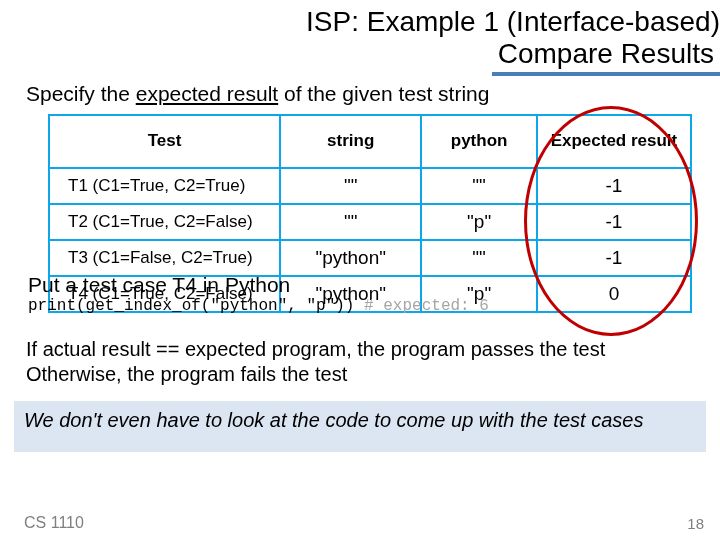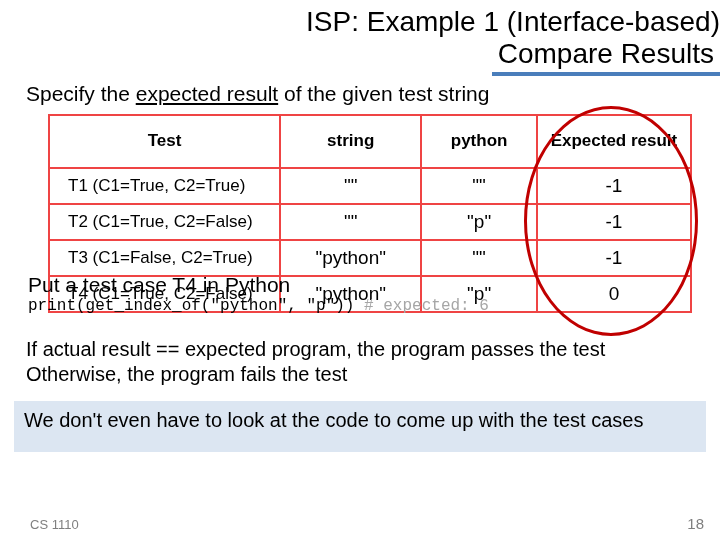--- a/index.html
+++ b/index.html
@@ -43,21 +43,21 @@
   table {
     border-collapse: collapse;
     width: 100%;
     table-layout: fixed;
   }
   col.c1 { width: 36%; }
   col.c2 { width: 22%; }
   col.c3 { width: 18%; }
   col.c4 { width: 24%; }
   th, td {
-    border: 2px solid #ef4444;
+    border: 2px solid #0ea5e9;
     font-size: 17px;
     vertical-align: middle;
   }
   th {
     font-weight: bold;
     text-align: center;
     padding: 16px 4px;
     line-height: 1.1;
   }
   th.test-h { padding: 14px 4px; }
@@ -108,26 +108,27 @@
     font-size: 20px;
     line-height: 1.25;
     padding: 10px 26px 0 26px;
   }
   .banner {
     margin: 14px 14px 0 14px;
     background: #dce6f2;
     font-size: 20px;
     padding: 8px 10px 20px 10px;
     line-height: 1.15;
+    font-style: italic;
   }
   .footer-left {
     position: absolute;
-    left: 30px;
+    left: 24px;
     bottom: 8px;
-    font-size: 13px;
+    font-size: 16px;
     color: #7f7f7f;
   }
   .footer-right {
     position: absolute;
     right: 16px;
     bottom: 8px;
     font-size: 15px;
     color: #7f7f7f;
   }
 </style>

